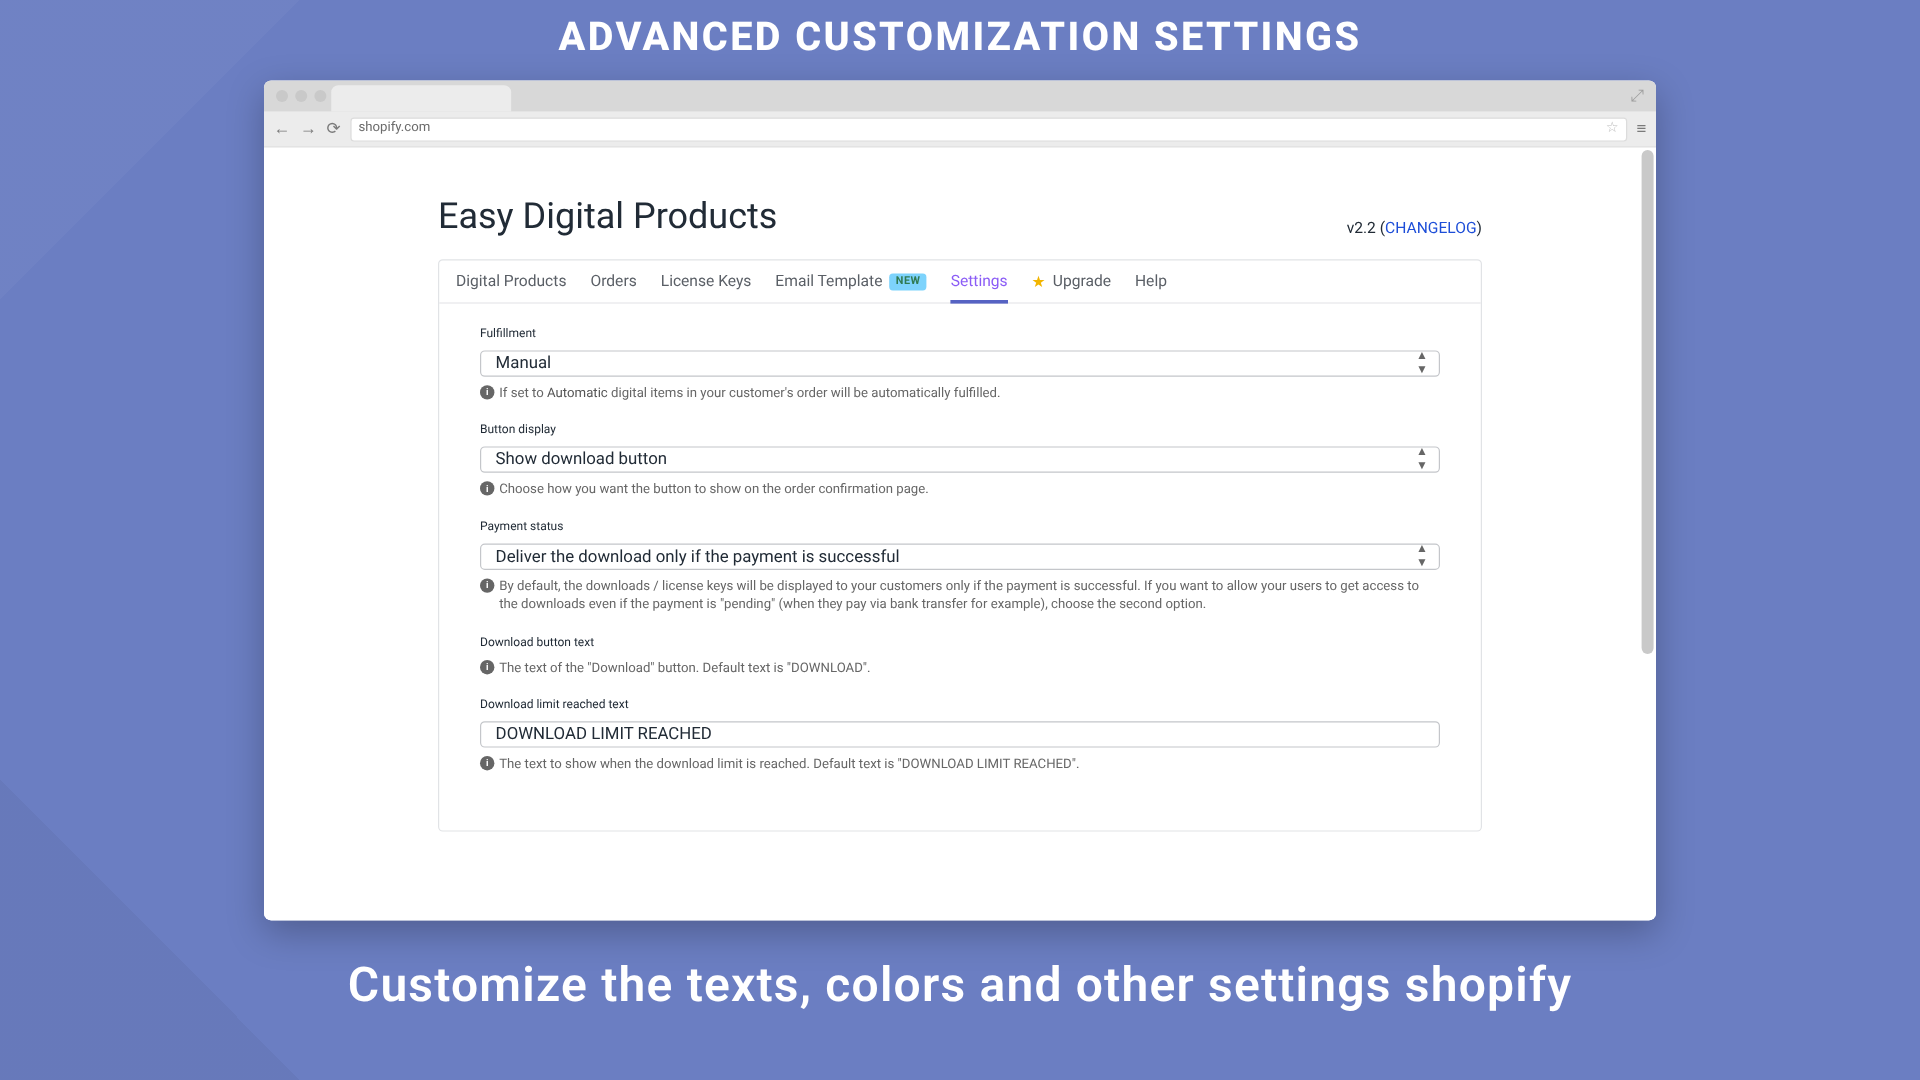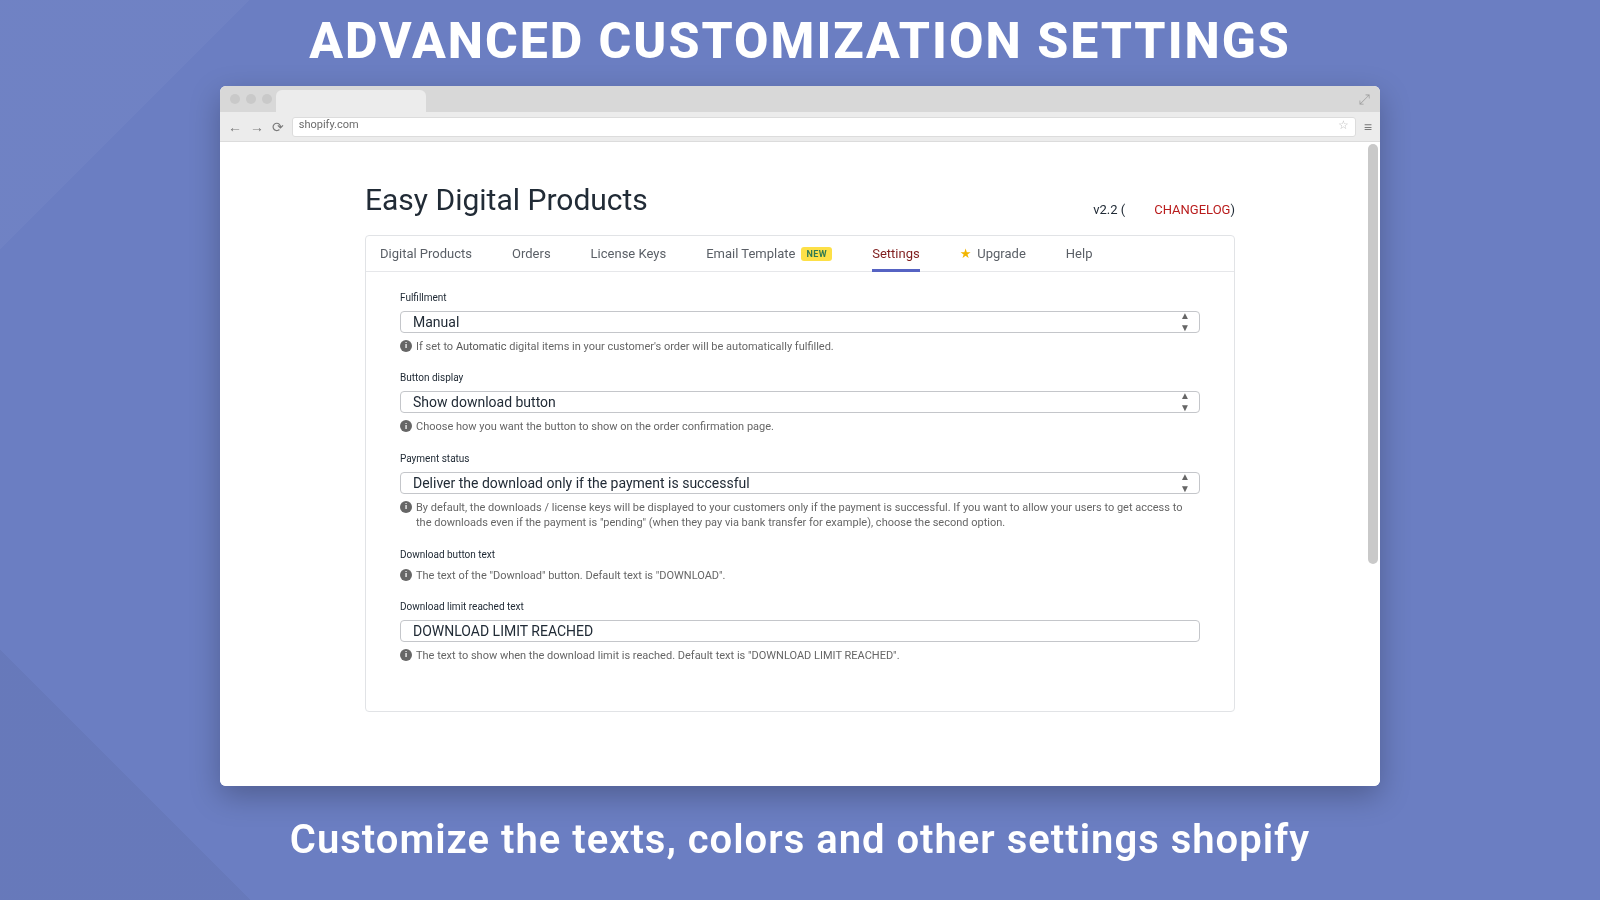--- a/index.html
+++ b/index.html
@@ -14,21 +14,21 @@
     height: 900px;
     overflow: hidden;
     display: flex;
     flex-direction: column;
     align-items: center;
   }
   
   .headline {
     margin-top: 12px;
     color: #fff;
-    font-size: 50px;
+    font-size: 33px;
     font-weight: 800;
     letter-spacing: 2px;
   }
   .subheadline {
     margin-top: 30px;
     color: #fff;
     font-size: 40px;
     font-weight: 600;
     letter-spacing: 1px;
   }
@@ -125,48 +125,48 @@
   .page-title {
     font-size: 30px;
     font-weight: 400;
     color: #212b36;
     text-align: center;
   }
   .version {
     font-size: 13px;
     color: #212b36;
   }
-  .version a { color: #b91c1c; text-decoration: none; margin-left: 29px; }
+  .version a { color: #1d4ed8; text-decoration: none; }
 
   .card {
     border: 1px solid #e1e3e6;
     border-radius: 4px;
     background: #fff;
   }
   .tabs {
     display: flex;
     align-items: center;
-    gap: 40px;
+    gap: 20px;
     padding: 0 14px;
     border-bottom: 1px solid #e6e7ea;
     height: 36px;
     font-size: 13px;
     color: #5a5f66;
   }
   .tab { display: inline-flex; align-items: center; gap: 6px; height: 100%; position: relative; cursor: pointer; }
-  .tab.active { color: #7f1d1d; }
+  .tab.active { color: #8b5cf6; }
   .tab.active::after {
     content: "";
     position: absolute;
     left: 0; right: 0; bottom: -1px;
     height: 3px;
     background: #5663c3;
   }
   .badge-new {
-    background: #fde047;
+    background: #7dd3fc;
     color: #317b52;
     font-size: 9px;
     font-weight: 700;
     padding: 2px 5px;
     border-radius: 3px;
     letter-spacing: 0.5px;
   }
   .star-icon { color: #f2b500; font-size: 13px; }
 
   .form {

